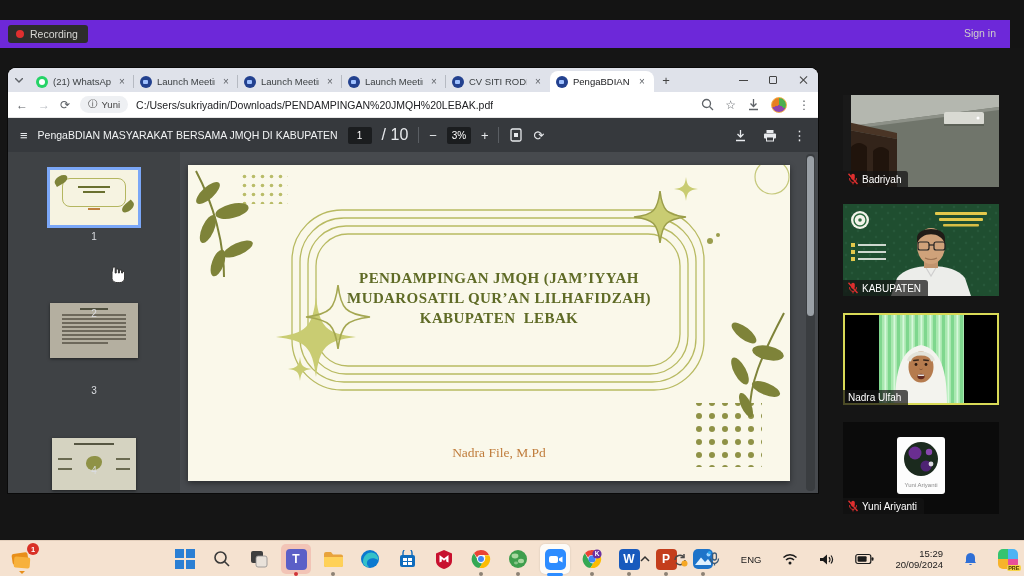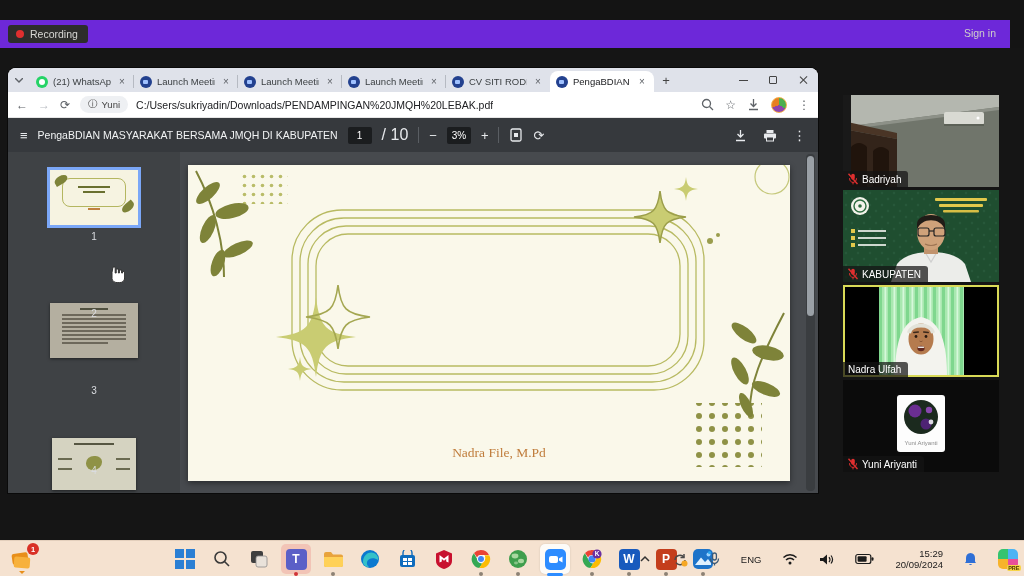--- a/index.html
+++ b/index.html
@@ -114,21 +114,21 @@
     color:#5f6b26; letter-spacing:.4px; white-space:pre-wrap; }
   .slide-byline { position:absolute; left:181px; top:247px; width:260px; text-align:center;
     font-family:"Liberation Serif", serif; font-weight:bold; font-size:13.5px; color:#c07d3c; }
   .slide-author { position:absolute; left:181px; top:280px; width:260px; text-align:center;
     font-family:"Liberation Serif", serif; font-size:13.5px; color:#c07d3c; }
 
   #vscroll { position:absolute; right:3px; top:2px; width:9px; height:337px; background:#3a3d40; border-radius:4px;}
   #vscroll .vthumb { position:absolute; left:1px; top:2px; width:7px; height:160px; background:#9aa0a6; border-radius:4px;}
 
   
-  #party { position:absolute; left:843px; top:47px; width:156px; display:flex; flex-direction:column; gap:3px; }
+  #party { position:absolute; left:843px; top:47px; width:156px; display:flex; flex-direction:column; gap:17px; }
   .tile { position:relative; width:156px; height:92px; background:#000; overflow:hidden; }
   .tile svg { display:block; }
   .tile.speaking { outline:2px solid #d9da57; outline-offset:-2px; }
   .plabel { position:absolute; left:0; bottom:0; display:flex; align-items:center; gap:4px;
     background:rgba(20,20,20,.72); padding:2px 7px 2px 5px; border-radius:0 3px 0 0;}
   .plabel span { color:#fff; font-size:10px; }
 
   
   #taskbar { position:absolute; left:0; top:540px; width:1024px; height:36px; background:#f5e2d0;
     border-top:1px solid #e3cfbc; }
@@ -363,20 +363,21 @@
             <use href="#st" transform="translate(472 52) scale(26)" fill="#c9cc72"></use>
             <use href="#st" transform="translate(472 52) scale(26)" fill="none" stroke="#9b9e4a" stroke-width="0.06"></use>
             <use href="#st" transform="translate(498 24) scale(12)" fill="#c9cc72"></use>
             <circle cx="522" cy="76" r="3" fill="#9a9d4d"></circle>
               <circle cx="530" cy="70" r="2" fill="#9a9d4d"></circle>
 
             <use href="#st" transform="translate(128 172) scale(40)" fill="#c9cc72"></use>
             <use href="#st" transform="translate(150 152) scale(32)" fill="none" stroke="#a4a751" stroke-width="0.05"></use>
             <use href="#st" transform="translate(112 204) scale(12)" fill="#c9cc72"></use>
           </svg>
+          <div class="slide-title"><span>PENDAMPINGAN JMQH (JAM’IYYAH</span><br><span>MUDAROSATIL QUR’AN LILHAFIDZAH)</span><br><span>KABUPATEN  LEBAK</span></div>
           <div class="slide-author">Nadra File, M.Pd</div>
         </div>
 
         <div id="vscroll">
             <div class="vthumb"></div>
           </div>
       </div>
     </div>
 
     <div id="party">

